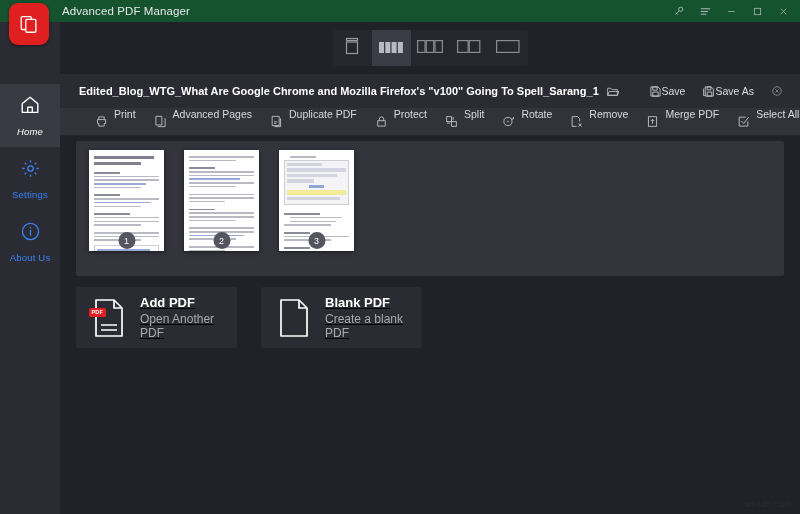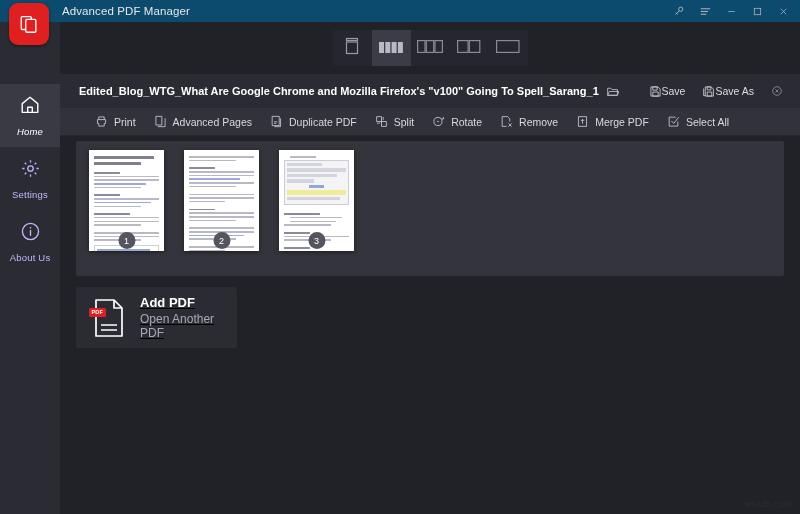--- a/index.html
+++ b/index.html
@@ -12,21 +12,21 @@
   .app {
     position: relative;
     width: 800px; height: 514px;
     background: #212128;
   }
 
   
   .titlebar {
     position: absolute; top: 0; left: 0;
     width: 800px; height: 22px;
-    background: #0c4a6e;
+    background: #14532d;
     display: flex; align-items: center;
   }
   .logo-box {
     position: absolute; left: 9px; top: 3px;
     width: 40px; height: 42px;
     background: #e02020;
     border-radius: 9px;
     display: flex; align-items: center; justify-content: center;
     z-index: 6;
     box-shadow: 0 1px 3px rgba(0,0,0,.45);
@@ -52,21 +52,21 @@
   .sidebar {
     position: absolute; left: 0; top: 22px;
     width: 60px; height: 492px;
     background: #2b2b33;
   }
   .side-item {
     width: 60px; height: 63px;
     display: flex; flex-direction: column;
     align-items: center; justify-content: center;
     gap: 6px;
-    color: #c4b5fd;
+    color: #3b82f6;
   }
   .side-item.active { background: #3a3a44; color: #ffffff; font-style: italic; }
   .side-item .side-lbl { font-size: 9.5px; letter-spacing: .2px; }
   .side-item:first-child { margin-top: 62px; }
   .side-item + .side-item { margin-top: 0; }
 
   
   .viewbar {
     position: absolute; left: 60px; top: 22px;
     width: 740px; height: 52px;
@@ -114,21 +114,21 @@
 
   
   .toolbar {
     position: absolute; left: 60px; top: 108px;
     width: 740px; height: 28px;
     background: #32323b;
     display: flex; align-items: center;
     border-bottom: 1px solid #26262e;
   }
   .tb-btn {
-    display: flex; align-items: center; gap: 6px;
+    display: flex; gap: 6px;
     height: 28px; padding: 0 9px;
     font-size: 10.5px; color: #d9d9df;
     white-space: nowrap;
   }
   .tb-btn:first-child { margin-left: 26px; }
   .tb-ic { display: flex; align-items: center; color: #cfcfd7; }
 
   
   .thumbpanel {
     position: absolute; left: 76px; top: 141px;
@@ -403,20 +403,29 @@
       <span class="tb-ic">
         <svg width="13" height="13" viewBox="0 0 24 24" fill="none" stroke="currentColor" stroke-width="1.5" stroke-linejoin="round">
           <rect x="4" y="2.5" width="13" height="17"></rect>
           <path d="M7.5 12.5h6 M7.5 15.5h4"></path>
           <path d="M19.5 6v15.5H8"></path>
         </svg>
       </span>
       <span>Duplicate PDF</span>
     </div>
 
+    <div class="tb-btn">
+      <span class="tb-ic">
+        <svg width="13" height="13" viewBox="0 0 24 24" fill="none" stroke="currentColor" stroke-width="1.5" stroke-linejoin="round">
+          <rect x="5" y="10.5" width="14" height="10"></rect>
+          <path d="M8 10.5V7.5a4 4 0 0 1 8 0v3"></path>
+        </svg>
+      </span>
+      <span>Protect</span>
+    </div>
 
     <div class="tb-btn">
       <span class="tb-ic">
         <svg width="13" height="13" viewBox="0 0 24 24" fill="none" stroke="currentColor" stroke-width="1.5" stroke-linejoin="round">
           <rect x="3" y="3" width="9" height="9"></rect>
           <rect x="12" y="12" width="9" height="9"></rect>
           <path d="M3.5 15h6 M15 3.5v6"></path>
         </svg>
       </span>
       <span>Split</span>
@@ -575,18 +584,30 @@
           <path d="M9 27h16 M9 32h16"></path>
         </svg>
         <span class="pdf-badge">PDF</span>
       </span>
       <span class="card-txt">
         <span class="card-t">Add PDF</span>
         <span class="card-s">Open Another PDF</span>
       </span>
     </div>
 
+    <div class="card">
+      <span class="card-ic">
+        <svg width="34" height="40" viewBox="0 0 34 40" fill="none" stroke="#ffffff" stroke-width="1.7" stroke-linejoin="round">
+          <path d="M4 2h18l8 8v28H4z"></path>
+          <path d="M22 2v8h8"></path>
+        </svg>
+      </span>
+      <span class="card-txt">
+        <span class="card-t">Blank PDF</span>
+        <span class="card-s">Create a blank PDF</span>
+      </span>
+    </div>
 
   </div>
 
   <div class="watermark">wsxdn.com</div>
 
 </div>
 
 </body></html>

